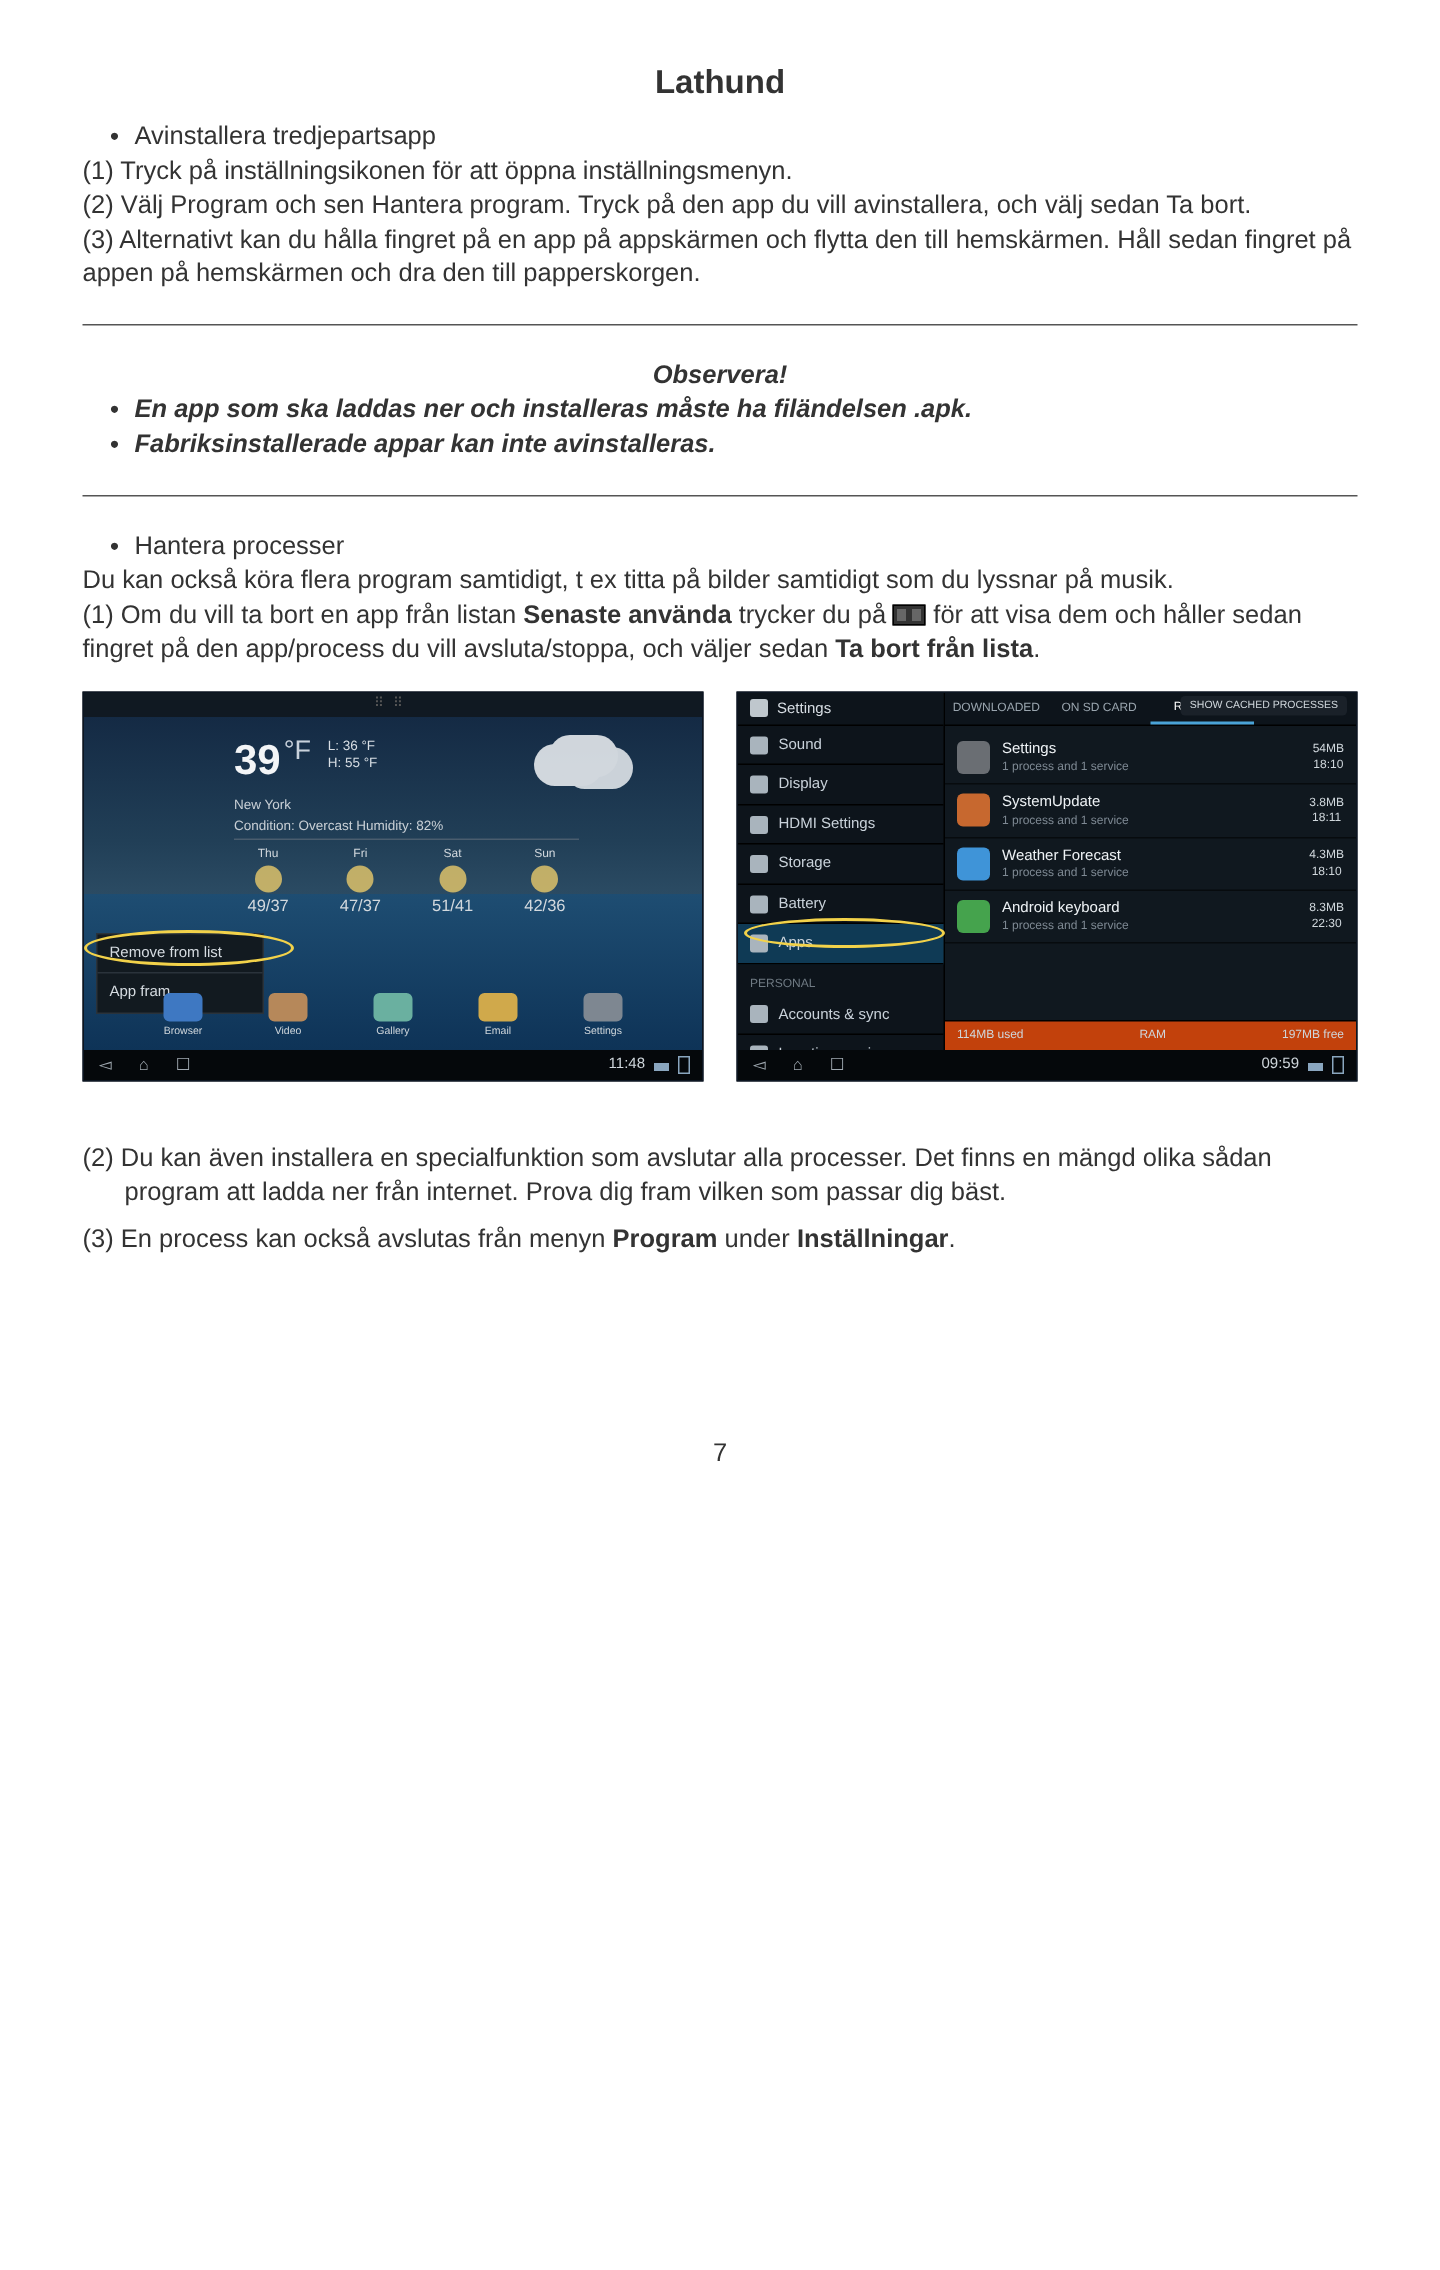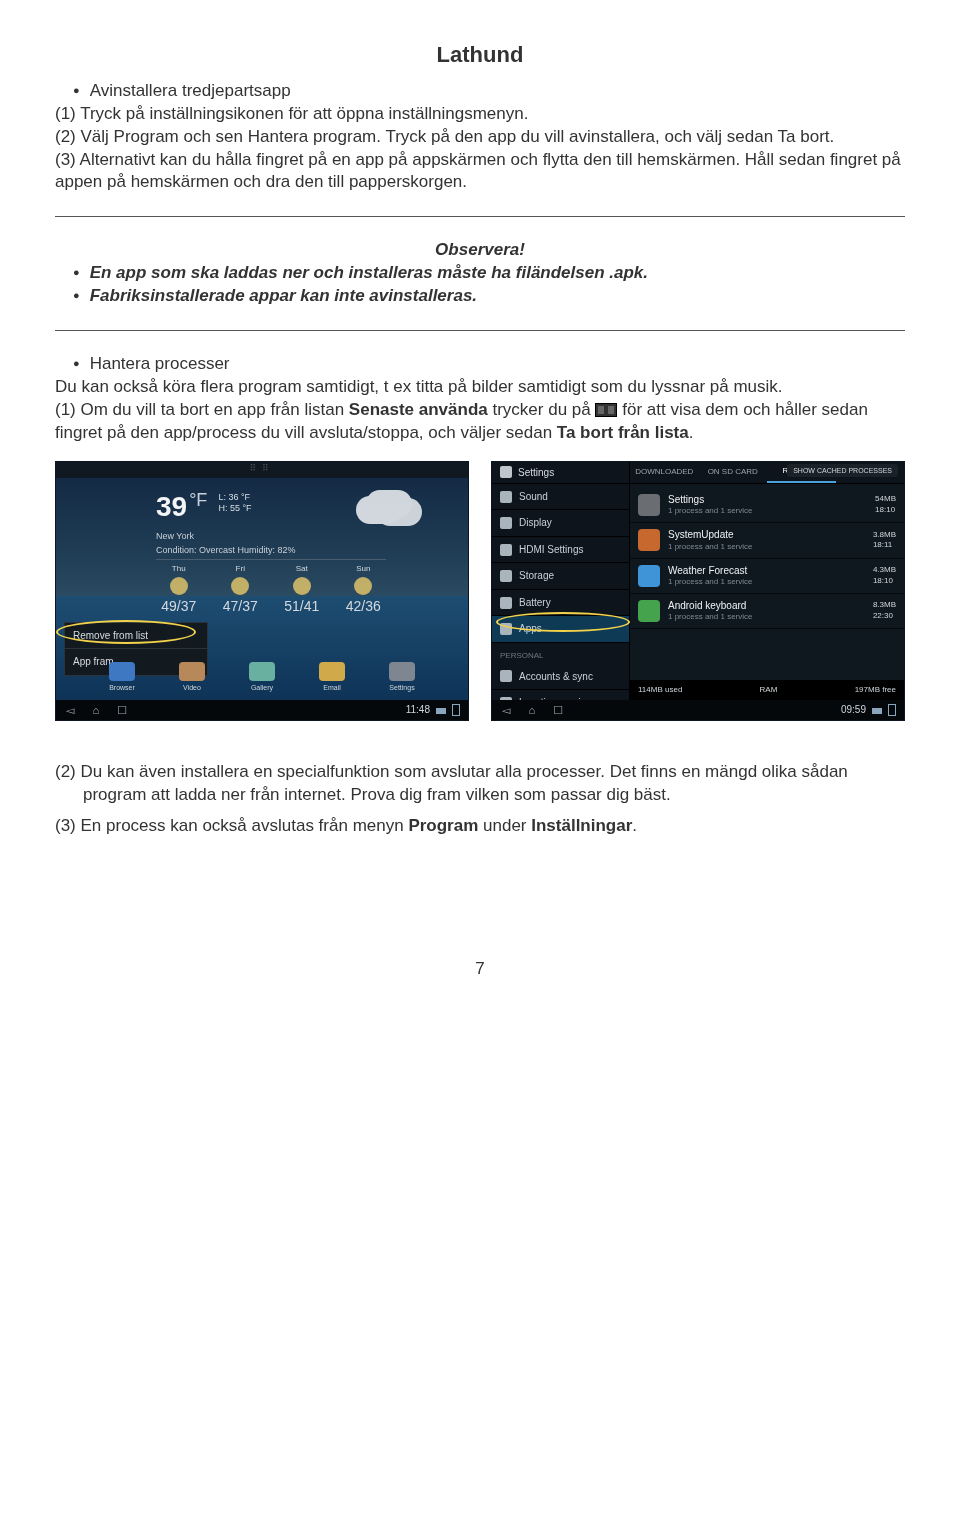--- a/index.html
+++ b/index.html
@@ -32,23 +32,23 @@
   .s1 .widget { position:absolute; top:26px; left:100px; width:230px; }
   .s1 .temp { font-size:28px; color:#f3f5f7; font-weight:700; }
   .s1 .deg  { font-size:18px; vertical-align:top; margin-left:2px; }
   .s1 .hl   { font-size:9px; color:#d8dee4; line-height:1.2; margin-left:8px; display:inline-block; vertical-align:top; position:relative; top:4px;}
   .s1 .city { font-size:9px; color:#c9d0d6; margin-top:4px; }
   .s1 .cond { font-size:9px; color:#c9d0d6; border-bottom:1px solid #4a5d6e; padding-bottom:3px; margin-top:2px; }
   .s1 .days { display:flex; gap:16px; margin-top:4px; }
   .s1 .day  { flex:1; text-align:center; color:#d3d9de; }
   .s1 .day .dn { font-size:8px; }
   .s1 .day .di { width:18px; height:18px; margin:2px auto; background:#e9c96a; border-radius:50%; opacity:.8; }
-  .s1 .day .dt { font-size:14px; }
+  .s1 .day .dt { font-size:11px; }
   .s1 .cloud { position:absolute; top:28px; left:310px; width:46px; height:28px; background:#e5e9ed; border-radius:18px; opacity:.9; box-shadow:-10px 6px 0 0 #e5e9ed, 10px 8px 0 0 #dfe4e9; }
-  .s1 .ctx { position:absolute; left:8px; top:160px; background:#121a20; border:1px solid #2a333b; width:144px; }
+  .s1 .ctx { position:absolute; left:8px; top:160px; background:#121a20; border:1px solid #2a333b; width:112px; }
   .s1 .ctx .row { padding:6px 8px; color:#d5dbe0; font-size:10px; border-bottom:1px solid #2a333b; }
   .s1 .ctx .row:last-child { border-bottom:none; }
   .ellipse-y { position:absolute; border:2px solid #f2d24a; border-radius:50%; }
   .s1 .ell { left:0px; top:158px; width:140px; height:24px; }
   .s1 .dock { position:absolute; bottom:20px; left:0; right:0; height:46px; display:flex; align-items:center; justify-content:center; gap:40px; }
   .s1 .dockicon { width:30px; height:30px; border-radius:6px; display:flex; flex-direction:column; align-items:center; justify-content:center; color:#cfd6db; }
   .s1 .dockicon .sq { width:26px; height:22px; border-radius:4px; }
   .s1 .dockicon .lb { font-size:7px; margin-top:2px; }
   .bar { position:absolute; bottom:0; left:0; right:0; height:20px; background:#05080b; display:flex; align-items:center; }
   .bar .nav { display:flex; gap:18px; margin-left:10px; }
@@ -70,23 +70,23 @@
   .s2 .tabs { height:22px; display:flex; border-bottom:1px solid #000; background:#0d141b; }
   .s2 .tab { flex:1; display:flex; align-items:center; justify-content:center; color:#9aa5ae; font-size:8px; }
   .s2 .tab.act { color:#fff; border-bottom:2px solid #4aa3d8; }
   .s2 .btn-top { position:absolute; right:6px; top:2px; color:#cfd6db; background:#1a2129; padding:2px 6px; border-radius:3px; font-size:7px; }
   .s2 .apps { padding:4px 0 0 0; }
   .s2 .app { display:flex; align-items:center; gap:8px; padding:5px 8px; border-bottom:1px solid #070b0e; }
   .s2 .app .ai { width:22px; height:22px; border-radius:4px; }
   .s2 .app .txt { flex:1; }
   .s2 .app .nm { color:#eef2f5; font-size:10px; }
   .s2 .app .sb { color:#7e8993; font-size:8px; }
-  .s2 .app .r  { text-align:left; color:#cfd6db; font-size:8px; }
+  .s2 .app .r  { text-align:center; color:#cfd6db; font-size:8px; }
   .s2 .ai1{background:#6a6e73}.s2 .ai2{background:#c7682f}.s2 .ai3{background:#3f94d8}.s2 .ai4{background:#45a34d}
-  .s2 .ftr { position:absolute; bottom:20px; left:138px; right:0; height:20px; background:#000000; display:flex; align-items:center; justify-content:space-between; padding:0 8px; font-size:8px; color:#cfd6db; border-top:1px solid #000;}
+  .s2 .ftr { position:absolute; bottom:20px; left:138px; right:0; height:20px; background:#c2410c; display:flex; align-items:center; justify-content:space-between; padding:0 8px; font-size:8px; color:#cfd6db; border-top:1px solid #000;}
   .s2 .ell { left:4px; top:150px; width:134px; height:20px; }
 </style>
 </head>
 <body>
 
 <h1 class="title">Lathund</h1>
 
 <ul class="b">
   <li><span>Avinstallera tredjepartsapp</span></li>
 </ul>

